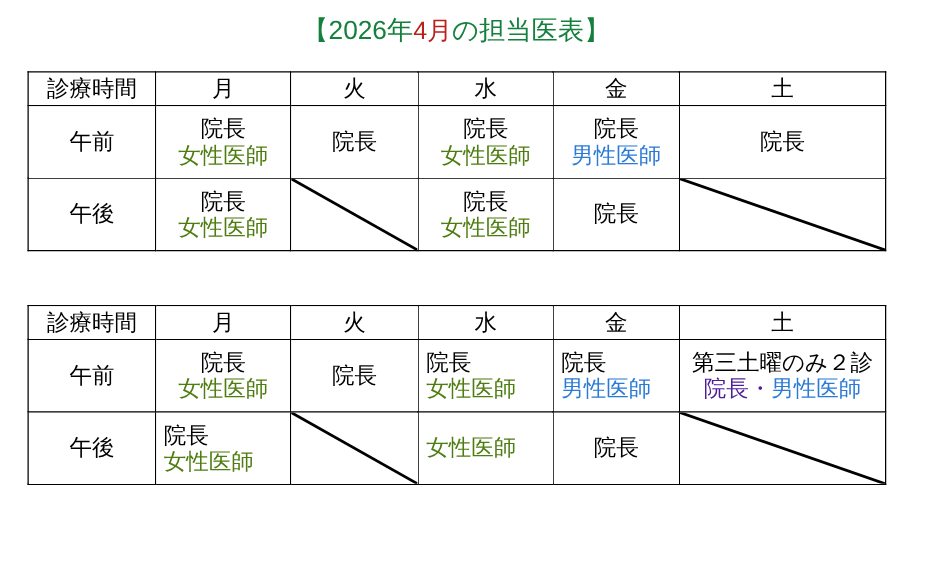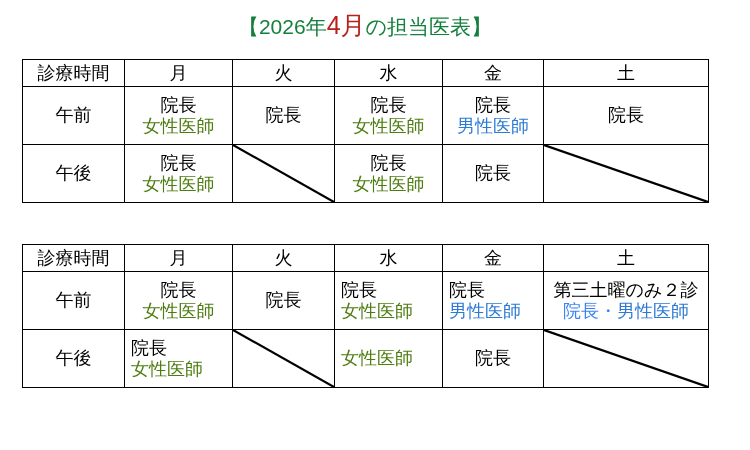--- a/index.html
+++ b/index.html
@@ -27,21 +27,21 @@
   .schedule-title {
     text-align: center;
     font-size: 21px;
     line-height: 30px;
     letter-spacing: 0px;
     white-space: nowrap;
     font-weight: 400;
   }
   .schedule-title .bracket,
   .schedule-title .plain { color: #15803d; }
-  .schedule-title .month-accent { font-size: 25px; }
+  .schedule-title .month-accent { font-size: 20px; }
 
   table.schedule {
     border-collapse: collapse;
     table-layout: fixed;
     width: 686px;
     margin-top: 17px;
   }
   table.schedule td,
   table.schedule th {
     border: 1.6px solid #000000;
@@ -81,21 +81,21 @@
     padding: 0 4px;
     box-sizing: border-box;
   }
   .cell-inner.align-left { align-items: flex-start; padding-left: 6px; }
 
   .line { white-space: nowrap; }
   .line.red   { color: #4d7c0f; }
   .line.blue  { color: #2a7ad6; }
   .line.black { color: #000000; }
 
-  .line .seg-black { color: #3b82f6; }
+  .line .seg-black { color: #4c1d95; }
   .line .seg-blue  { color: #2a7ad6; }
 
   
   .diag {
     position: absolute;
     inset: 0;
     width: 100%;
     height: 100%;
     display: block;
   }

